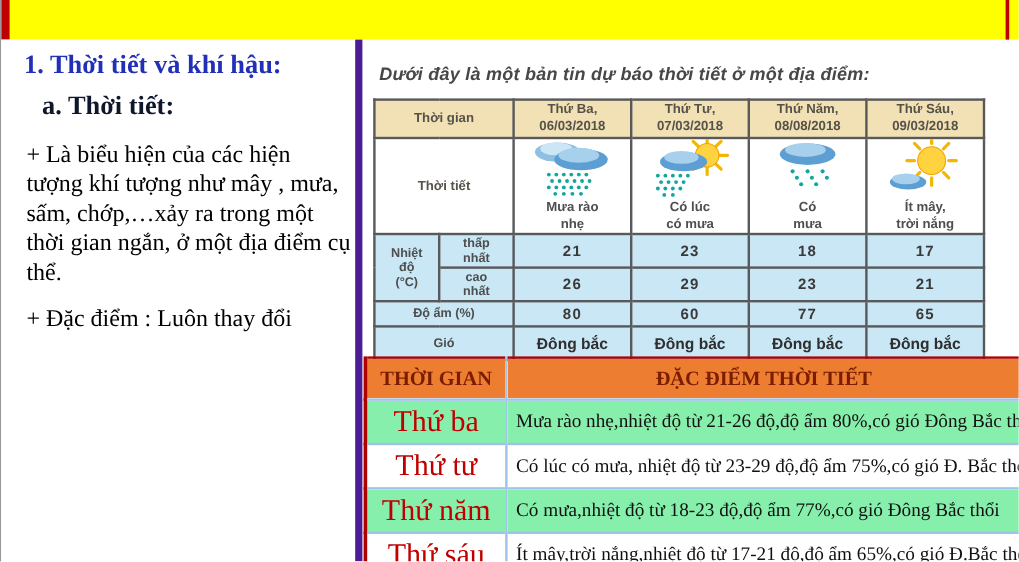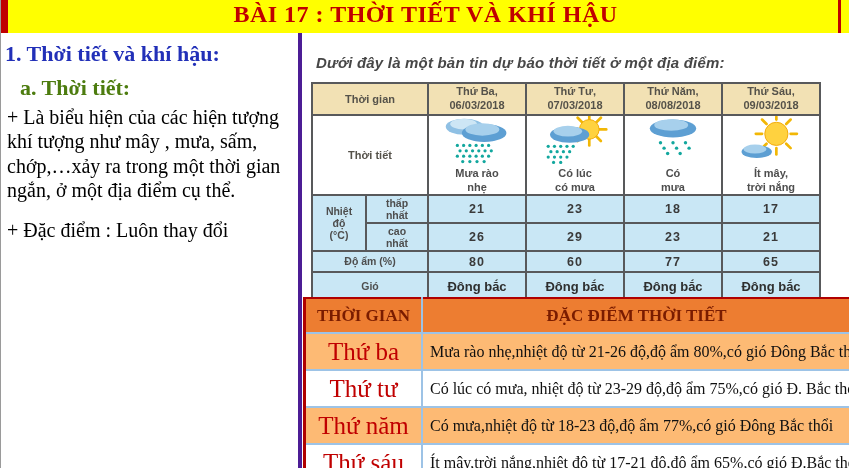--- a/index.html
+++ b/index.html
@@ -8,23 +8,23 @@
 
   
   .title-bar{position:absolute;left:0;top:0;width:849px;height:33px;background:#FFFF00;}
   .title-cap-left{position:absolute;left:0;top:0;width:7px;height:33px;background:#C00000;}
   .title-line-right{position:absolute;left:837px;top:0;width:3px;height:33px;background:#C00000;}
   .title-text{position:absolute;left:0;top:1px;width:100%;text-align:center;
               font-size:24px;font-weight:bold;color:#C00000;letter-spacing:.5px;}
 
   
   .left-panel{position:absolute;left:0;top:33px;width:301px;height:435px;background:#fff;
-              border-right:4px solid #4c1d95;box-sizing:border-box;padding:6px 4px 0 4px;}
+              border-right:6px solid #4c1d95;box-sizing:border-box;padding:6px 4px 0 19px;}
   .lp-h1{font-size:22px;font-weight:bold;color:#2230b8;margin:2px 0 8px 0;}
-  .lp-h2{font-size:22px;font-weight:bold;color:#4d7c0f;margin:0 0 4px 15px;}
+  .lp-h2{font-size:22px;font-weight:bold;color:#0f172a;margin:0 0 16px 15px;}
   .lp-line{font-size:20px;color:#000;margin:0 0 2px 2px;}
   .lp-para{font-size:20px;color:#000;margin:2px 0 0 2px;line-height:1.22;}
   .lp-para2{font-size:20px;color:#000;margin:16px 0 0 2px;}
 
   
   .right-region{position:absolute;left:302px;top:33px;width:547px;height:435px;}
   .forecast-caption{position:absolute;left:13px;top:21px;font-family:"Liberation Sans",sans-serif;
                     font-style:italic;font-weight:bold;font-size:15px;color:#474747;letter-spacing:.2px;}
 
   
@@ -45,32 +45,31 @@
   
   .summary-wrap{position:absolute;left:0px;top:264px;width:547px;}
   table.summary{border-collapse:collapse;width:547px;table-layout:fixed;
                 border-left:3px solid #B00000;border-top:2px solid #B00000;border-bottom:4px solid #B00000;}
   table.summary td{overflow:hidden;}
   .sm-head td{background:#ED7D31;color:#7a1c00;font-weight:bold;font-size:17px;text-align:center;height:31px;}
   .sm-col-day{width:113px;border-right:2px solid #9DC3E6;}
   .sm-row td{border-top:2px solid #9DC3E6;height:33px;}
   .sm-day{color:#C00000;font-size:25px;text-align:center;}
   .sm-detail{color:#101010;font-size:16px;padding-left:7px;white-space:nowrap;}
-  .row-gray td{background:#fdba74;}
+  .row-gray td{background:#86efac;}
   .row-white td{background:#ffffff;}
 </style>
 </head>
 <body>
 
 <div id="canvas">
 
   <div class="title-bar">
     <div class="title-cap-left"></div>
     <div class="title-line-right"></div>
-    <div class="title-text">BÀI 17 : THỜI TIẾT VÀ KHÍ HẬU</div>
   </div>
 
   <div class="left-panel">
     <div class="lp-h1">1. Thời tiết và khí hậu:</div>
     <div class="lp-h2">a. Thời tiết:</div>
     <div class="lp-para">+ Là biểu hiện của các hiện tượng khí tượng như mây , mưa, sấm, chớp,…xảy ra trong một thời gian ngắn, ở một địa điểm cụ thể.</div>
     <div class="lp-para2">+ Đặc điểm : Luôn thay đổi</div>
   </div>
 
   <div class="right-region">

